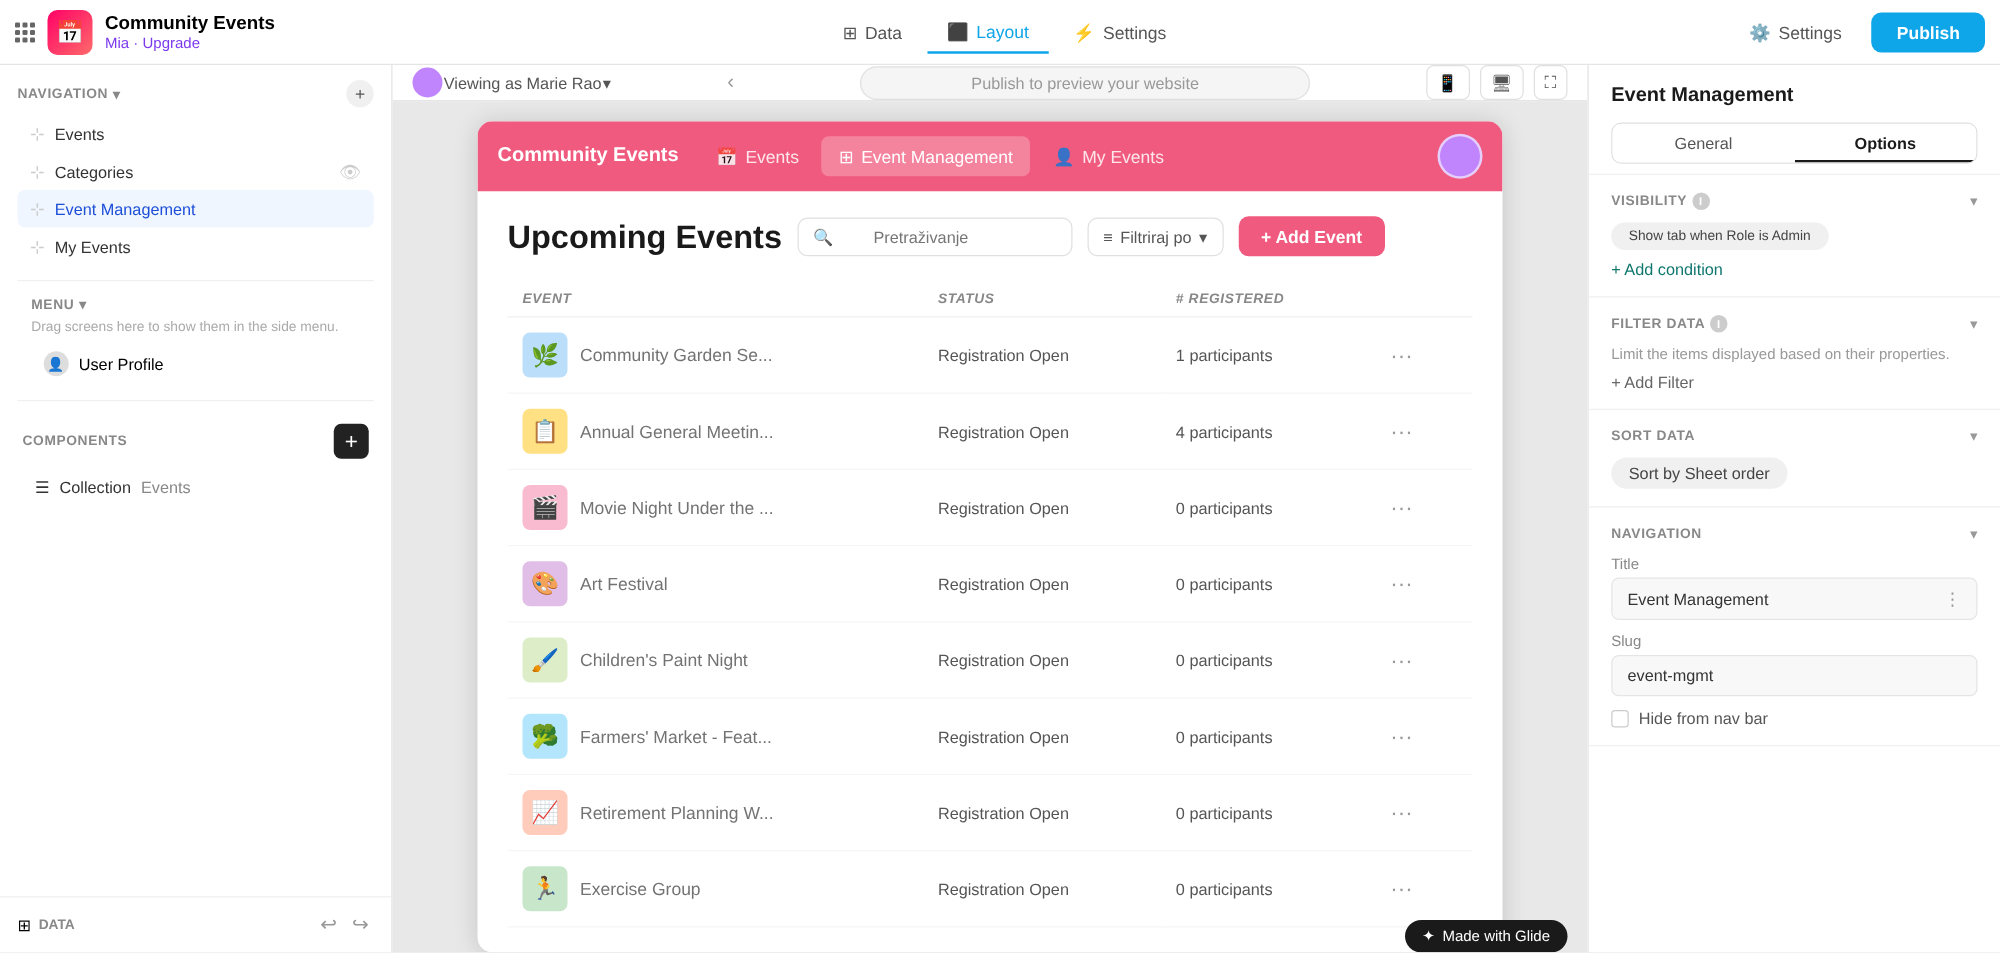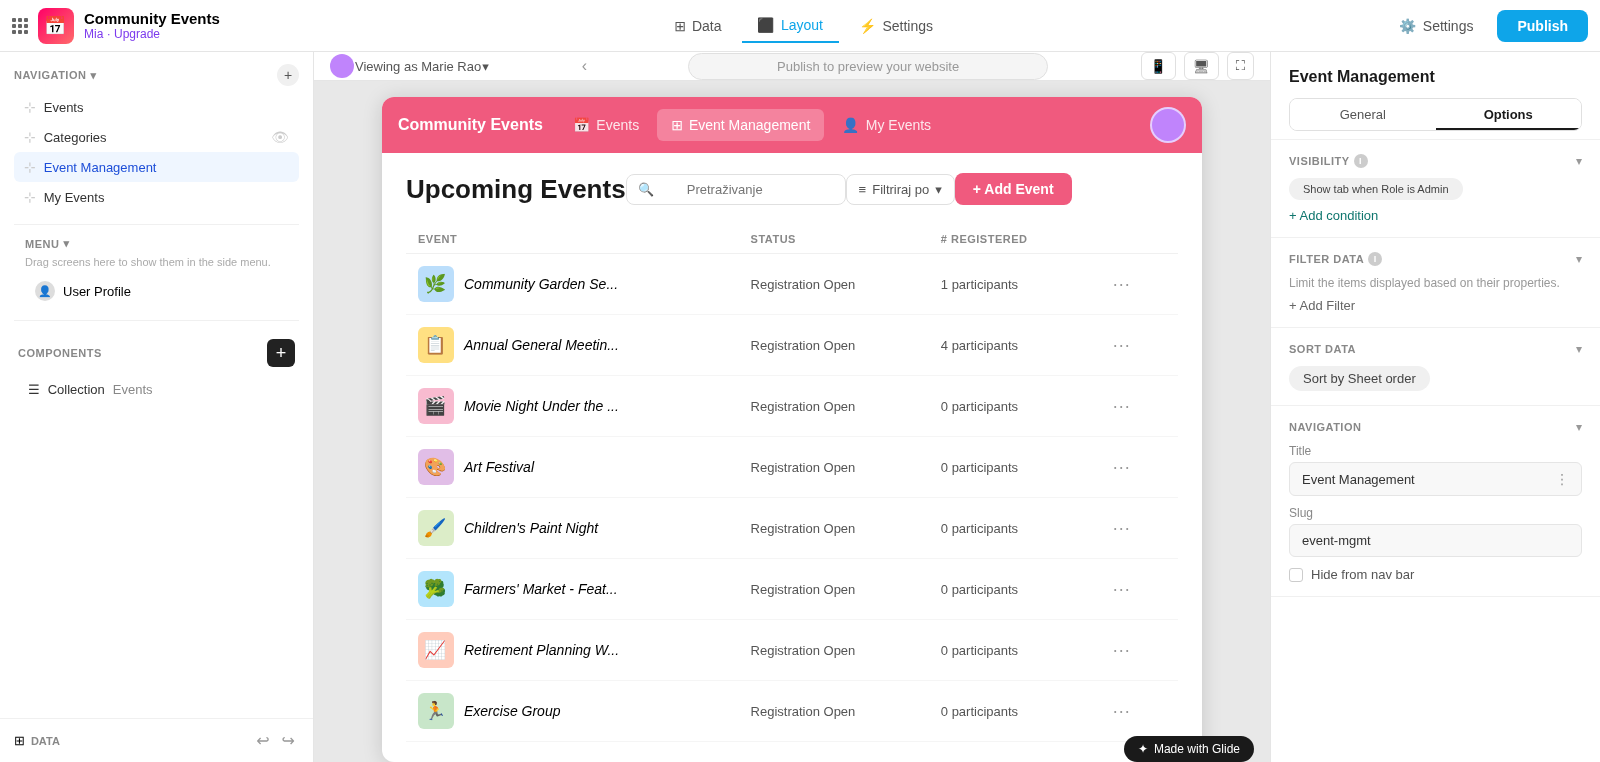--- a/index.html
+++ b/index.html
@@ -59,32 +59,32 @@
     .preview-url { background: #f5f5f5; border: 1px solid #e0e0e0; border-radius: 20px; padding: 5px 20px; font-size: 13px; color: #999; flex: 1; max-width: 360px; text-align: center; }
     .preview-controls { display: flex; gap: 8px; }
     .preview-ctrl-btn { background: none; border: 1px solid #e0e0e0; border-radius: 6px; padding: 5px 8px; cursor: pointer; color: #555; display: flex; align-items: center; }
     .mobile-frame { background: #fff; border-radius: 12px; width: 820px; flex-shrink: 0; overflow: hidden; box-shadow: 0 2px 20px rgba(0,0,0,0.15); display: flex; flex-direction: column; }
     .app-nav { background: #f05a7e; display: flex; align-items: center; padding: 0 16px; height: 56px; gap: 4px; }
     .app-nav-brand { color: #fff; font-weight: 700; font-size: 16px; margin-right: 12px; }
     .app-nav-tab { display: flex; align-items: center; gap: 6px; color: rgba(255,255,255,0.85); padding: 8px 14px; border-radius: 6px; font-size: 14px; cursor: pointer; white-space: nowrap; }
     .app-nav-tab.active { background: rgba(255,255,255,0.25); color: #fff; }
     .app-nav-avatar { margin-left: auto; width: 36px; height: 36px; border-radius: 50%; background: #c084fc; overflow: hidden; border: 2px solid rgba(255,255,255,0.6); }
     .content-area { padding: 20px 24px; flex: 1; overflow-y: auto; }
-    .content-header { display: flex; align-items: center; margin-bottom: 20px; }
+    .content-header { display: flex; align-items: center; gap: 12px; margin-bottom: 20px; }
     .content-title { font-size: 26px; font-weight: 700; color: #1a1a1a; }
     .search-box { display: flex; align-items: center; gap: 6px; border: 1px solid #e0e0e0; border-radius: 8px; padding: 7px 12px; background: #fff; flex: 1; max-width: 220px; }
     .search-box input { border: none; outline: none; font-size: 13px; color: #666; width: 100%; background: transparent; padding-left: 26px; }
     .filter-btn { display: flex; align-items: center; gap: 6px; border: 1px solid #e0e0e0; border-radius: 8px; padding: 7px 12px; cursor: pointer; font-size: 13px; color: #555; background: #fff; }
     .add-event-btn { background: #f05a7e; color: #fff; border: none; border-radius: 8px; padding: 8px 18px; font-size: 14px; font-weight: 600; cursor: pointer; display: flex; align-items: center; gap: 6px; }
     .events-table { width: 100%; border-collapse: collapse; }
-    .events-table th { text-align: left; font-size: 11px; font-weight: 700; color: #888; text-transform: uppercase; padding: 8px 12px; border-bottom: 1px solid #f0f0f0; letter-spacing: 0.5px; }
+    .events-table th { text-align: left; font-size: 11px; font-weight: 700; color: #888; text-transform: uppercase; padding: 8px 12px; border-bottom: 1px solid #f0f0f0; letter-spacing: 0.5px; font-style: italic; }
     .events-table td { padding: 12px; border-bottom: 1px solid #f5f5f5; vertical-align: middle; }
     .event-cell { display: flex; align-items: center; gap: 10px; }
     .thumb-placeholder { width: 36px; height: 36px; border-radius: 6px; display: flex; align-items: center; justify-content: center; font-size: 18px; }
-    .event-name { font-size: 14px; color: #000000; font-weight: 500; font-style: italic; }
+    .event-name { font-size: 14px; color: #737373; font-weight: 500; }
     .status-badge { font-size: 13px; color: #555; }
     .participants { font-size: 13px; color: #555; }
     .more-btn { background: none; border: none; cursor: pointer; color: #999; font-size: 18px; padding: 4px 8px; }
     .made-with-glide { position: absolute; bottom: 16px; right: 16px; background: #1a1a1a; color: #fff; border-radius: 20px; padding: 6px 14px; font-size: 12px; display: flex; align-items: center; gap: 6px; }
     .preview-container { position: relative; flex: 1; display: flex; flex-direction: column; }
     .preview-scroll { flex: 1; overflow: auto; display: flex; justify-content: center; padding: 16px; }
 
     
     .right-sidebar { width: 330px; background: #fff; border-left: 1px solid #e5e5e5; display: flex; flex-direction: column; overflow-y: auto; flex-shrink: 0; }
     .right-sidebar-header { padding: 16px 18px 8px; border-bottom: 1px solid #f0f0f0; }

